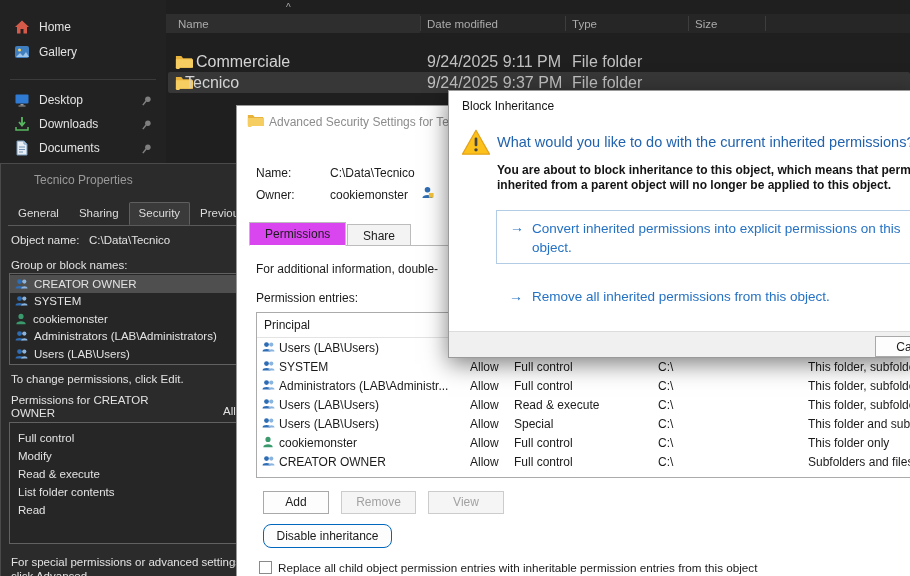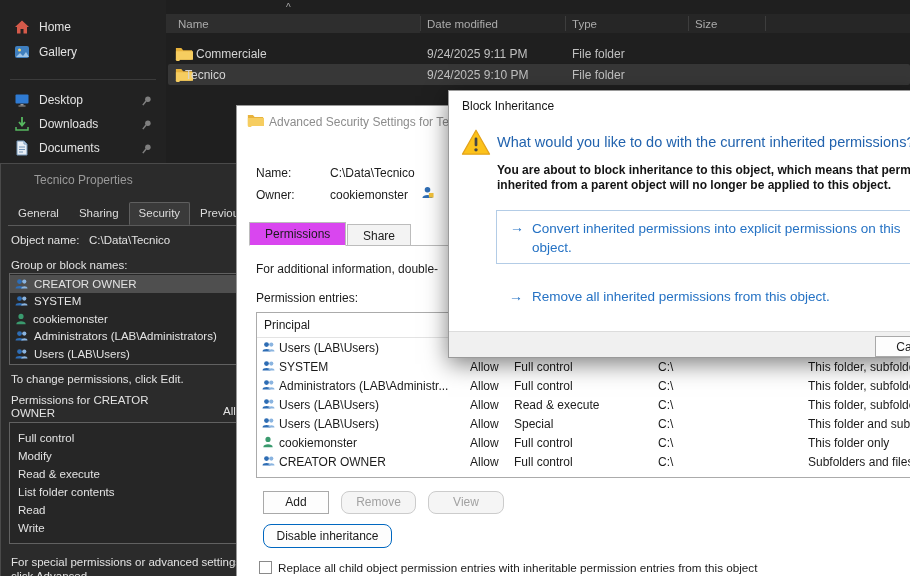--- a/index.html
+++ b/index.html
@@ -12,21 +12,21 @@
   .side-item{position:absolute;left:5px;width:156px;height:24px;display:flex;align-items:center;
     gap:9px;padding:0 9px;border-radius:4px;font-size:12px;color:#e3e3e3;cursor:default;}
   .pin-wrap{margin-left:auto;display:flex;opacity:.85;}
   .side-sep{position:absolute;left:10px;top:79px;width:146px;height:1px;background:#3b3b3b;}
   #list-header{position:absolute;left:166px;top:14px;width:744px;height:19px;background:#262626;
     font-size:11.5px;color:#ababab;}
   .hdr-name-zone{position:absolute;left:0;top:0;width:254px;height:19px;background:#2e2e2e;}
   .hdr-label{position:absolute;top:50%;transform:translateY(-50%);white-space:nowrap;}
   .hdr-div{position:absolute;top:2px;bottom:2px;width:1px;background:#3d3d3d;}
   .sort-caret{position:absolute;left:120px;top:-12px;font-size:10px;color:#a8a8a8;}
-  .frow{position:absolute;left:168px;width:742px;height:21px;font-size:12px;border-radius:2px;}
+  .frow{position:absolute;left:168px;width:742px;height:21px;font-size:16px;border-radius:2px;margin-top:8px;}
   .frow.selected{background:#373737;}
   .fcell{position:absolute;top:50%;transform:translateY(-50%);white-space:nowrap;}
   .fcell.dim{color:#c0c0c0;}
   .ficon{position:absolute;left:7px;top:3px;line-height:0;}
   
   #props{position:absolute;left:0;top:163px;width:362px;height:417px;background:#2b2b2b;
     border:1px solid #4a4a4a;z-index:10;color:#e2e2e2;font-size:11.5px;overflow:hidden;}
   #props .dtitle{position:absolute;left:14px;top:9px;font-size:12px;color:#9a9a9a;margin-left:19px;}
   .ptabbar{position:absolute;left:7px;top:37px;display:flex;height:24px;align-items:flex-end;}
   .ptab{padding:4px 9px 5px;border:1px solid transparent;color:#dcdcdc;white-space:nowrap;}
@@ -49,21 +49,21 @@
   #ptable{position:absolute;left:19px;top:206px;width:672px;height:166px;border:1px solid #ababab;
     background:#fff;}
   .thead{position:absolute;left:0;top:0;width:100%;height:25px;border-bottom:1px solid #e3e3e3;}
   .trow{position:absolute;left:0;width:100%;height:19px;}
   .tc{position:absolute;top:50%;transform:translateY(-50%);white-space:nowrap;font-size:12px;}
   .tc.principal{left:22px;} .tc.type{left:213px;} .tc.access{left:257px;}
   .tc.inh{left:401px;} .tc.app{left:551px;}
   .ticon{position:absolute;left:5px;top:3px;line-height:0;}
   .btn{position:absolute;height:23px;border:1px solid #a9a9a9;background:#fdfdfd;font-size:12px;
     text-align:center;line-height:21px;color:#1b1b1b;font-family:"Liberation Sans",sans-serif;}
-  .btn.disabled{color:#a2a2a2;border-color:#cccccc;background:#f5f5f5;border-radius:8px;}
+  .btn.disabled{color:#a2a2a2;border-color:#cccccc;background:#f5f5f5;}
   .btn.accent{border:1px solid #0067c0;border-radius:8px;}
   .checkbox{position:absolute;width:13px;height:13px;border:1px solid #8a8a8a;background:#fff;}
   
   #block{position:absolute;left:448px;top:90px;width:470px;height:268px;background:#fff;
     border:1px solid #9a9a9a;z-index:30;overflow:hidden;box-shadow:0 6px 22px rgba(0,0,0,.5);}
   #block .dtitle{position:absolute;left:13px;top:8px;font-size:12px;color:#151515;}
   .bh{position:absolute;left:48px;top:43px;font-size:14.5px;color:#2263ae;white-space:nowrap;}
   .bt{position:absolute;left:48px;font-size:12px;font-weight:bold;color:#141414;white-space:nowrap;}
   .clink-box{position:absolute;left:47px;top:119px;width:440px;height:54px;border:1px solid #b3cce6;}
   .cl-arrow{color:#2572c4;font-size:14px;font-weight:bold;}
@@ -166,21 +166,21 @@
     <span class="fcell" style="left:28px">Commerciale</span>
     <span class="fcell dim" style="left:259px">9/24/2025 9:11 PM</span>
     <span class="fcell dim" style="left:404px">File folder</span>
   </div>
   <div class="frow selected" style="top:64px">
     <span class="ficon"><svg width="18" height="15" viewBox="0 0 20 15">
           <path d="M1 1.5h6l2 2.5h10v9a1.5 1.5 0 0 1-1.5 1.5h-15A1.5 1.5 0 0 1 1 13z" fill="#e8b33c"></path>
           <path d="M1 5h19v8a1.5 1.5 0 0 0 1.5 1.5h-16A1.5 1.5 0 0 1 1 13z" fill="#f6cd60"></path>
         </svg></span>
     <span class="fcell" style="left:17px">Tecnico</span>
-    <span class="fcell dim" style="left:259px">9/24/2025 9:10 PM</span>
+    <span class="fcell dim" style="left:259px">9/24/2025 9:37 PM</span>
     <span class="fcell dim" style="left:404px">File folder</span>
   </div>
 </div>
 
 <div id="props">
   <div class="dtitle">Tecnico Properties</div>
 
   <div class="ptabbar">
     <span class="ptab">General</span>
     <span class="ptab">Sharing</span>
@@ -264,23 +264,20 @@
       </div>
     <div class="perm-item">
         <span>Read &amp; execute</span>
       </div>
     <div class="perm-item">
         <span>List folder contents</span>
       </div>
     <div class="perm-item">
         <span>Read</span>
       </div>
-    <div class="perm-item">
-        <span>Write</span>
-      </div>
   </div>
 
   <div class="abs" style="left:10px;top:392px;width:252px;line-height:13.5px">For special permissions or advanced settings, click Advanced.</div>
 </div>
 
 <div id="adv">
   <span class="abs" style="left:10px;top:7px;line-height:0"><svg width="17" height="14" viewBox="0 0 20 15">
         <path d="M1 1.5h6l2 2.5h10v9a1.5 1.5 0 0 1-1.5 1.5h-15A1.5 1.5 0 0 1 1 13z" fill="#e8b33c"></path>
         <path d="M1 5h19v8a1.5 1.5 0 0 0 1.5 1.5h-16A1.5 1.5 0 0 1 1 13z" fill="#f6cd60"></path>
       </svg></span>

